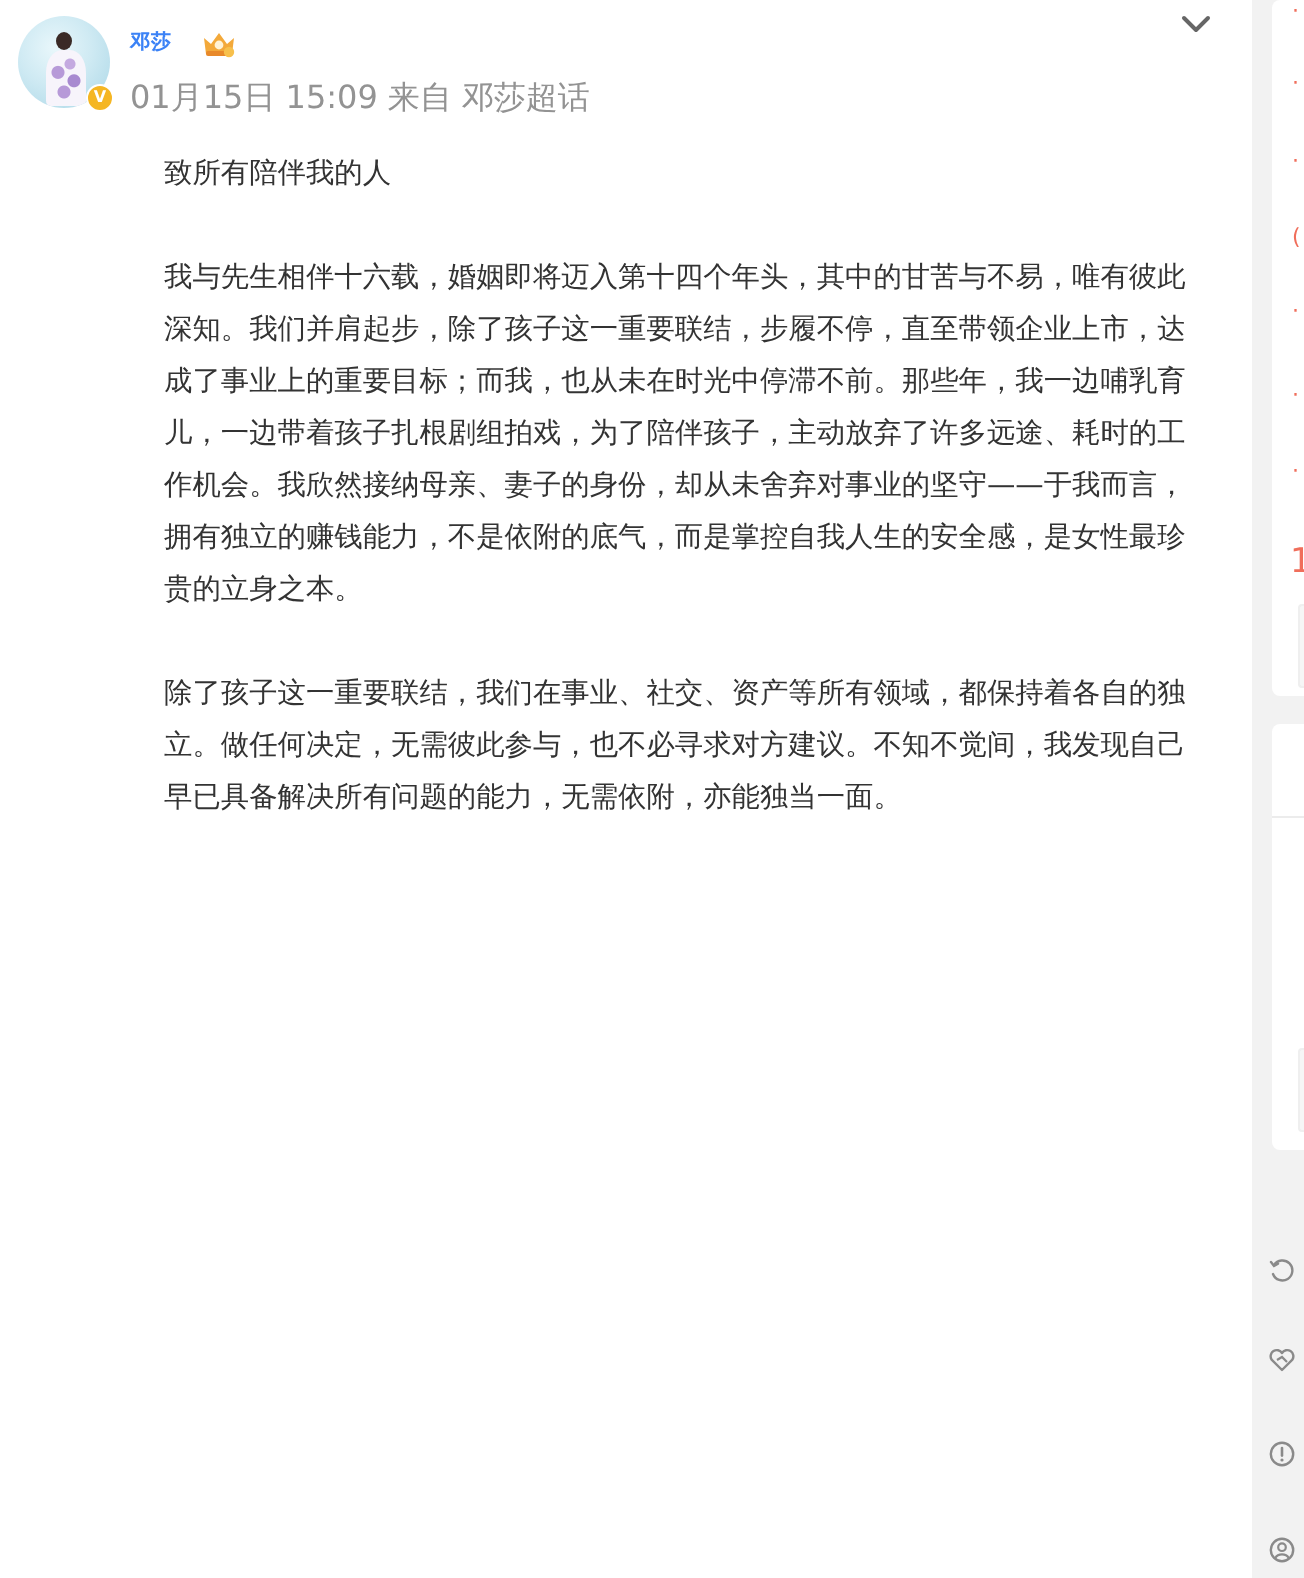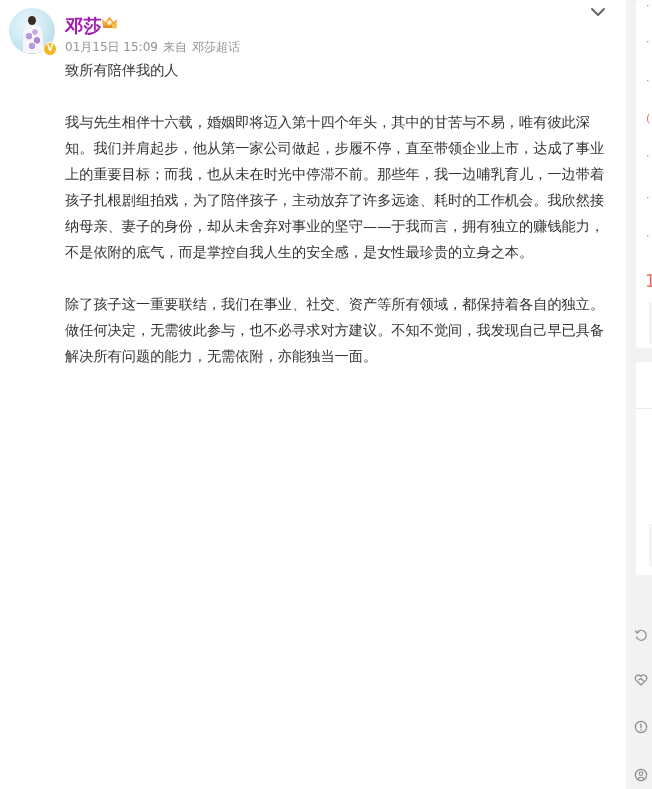--- a/index.html
+++ b/index.html
@@ -35,40 +35,40 @@
       radial-gradient(circle at 45% 75%, #b79ad8 0 3px, transparent 3.5px),
       radial-gradient(circle at 60% 25%, #c4a9e0 0 2.5px, transparent 3px),
       #f7f4fb;
   }
   .verified-badge {
     position: absolute; left: 43px; top: 42px; width: 14px; height: 14px; border-radius: 50%;
     background: #f5b623; border: 1.5px solid #fff; box-sizing: border-box;
     color: #fff; font-size: 8px; line-height: 11px; text-align: center; font-weight: bold;
   }
   .username {
-    position: absolute; left: 65px; top: 14px; font-size: 18px; font-weight: bold; color: #a21caf;
+    position: absolute; left: 65px; top: 14px; font-size: 10px; font-weight: bold; color: #3b82f6;
     letter-spacing: 0.5px;
   }
   .crown-badge {
     position: absolute; left: 101px; top: 15px; width: 17px; height: 14px;
   }
   .meta {
-    position: absolute; left: 65px; top: 39px; font-size: 12px; color: #939393;
+    position: absolute; left: 65px; top: 39px; font-size: 16px; color: #939393;
     white-space: nowrap;
   }
   .meta span { margin-right: 5px; }
   .meta .source-link { color: #939393; }
   .chevron {
     position: absolute; left: 590px; top: 6px; width: 16px; height: 12px;
   }
   .post-body {
     position: absolute; left: 65px; top: 57px; width: 552px;
     font-size: 14.2px; line-height: 26px; color: #333;
   }
-  .post-body p { margin: 0; }
+  .post-body p { margin: 17px; }
   .post-body .title { line-height: 26px; margin-bottom: 26px; }
   .post-body .para { margin-bottom: 26px; }
 
   
   .side-card {
     position: absolute; left: 636px; width: 16px; background: #ffffff;
     border-top-left-radius: 4px; border-bottom-left-radius: 4px;
   }
   .side-card.c1 { top: 0; height: 348px; }
   .side-card.c2 { top: 362px; height: 213px; }
@@ -110,21 +110,21 @@
   <div class="meta">
     <span>01月15日 15:09</span><span>来自</span><span class="source-link">邓莎超话</span>
   </div>
 
   <svg class="chevron" viewBox="0 0 16 12">
     <polyline points="2,3 8,9 14,3" fill="none" stroke="#666" stroke-width="2" stroke-linecap="round" stroke-linejoin="round"></polyline>
   </svg>
 
   <div class="post-body">
     <p class="title">致所有陪伴我的人</p>
-    <p class="para">我与先生相伴十六载，婚姻即将迈入第十四个年头，其中的甘苦与不易，唯有彼此深知。我们并肩起步，他从第一家公司做起，步履不停，直至带领企业上市，达成了事业上的重要目标；而我，也从未在时光中停滞不前。那些年，我一边哺乳育儿，一边带着孩子扎根剧组拍戏，为了陪伴孩子，主动放弃了许多远途、耗时的工作机会。我欣然接纳母亲、妻子的身份，却从未舍弃对事业的坚守——于我而言，拥有独立的赚钱能力，不是依附的底气，而是掌控自我人生的安全感，是女性最珍贵的立身之本。</p>
+    <p class="para">我与先生相伴十六载，婚姻即将迈入第十四个年头，其中的甘苦与不易，唯有彼此深知。我们并肩起步，除了孩子这一重要联结，步履不停，直至带领企业上市，达成了事业上的重要目标；而我，也从未在时光中停滞不前。那些年，我一边哺乳育儿，一边带着孩子扎根剧组拍戏，为了陪伴孩子，主动放弃了许多远途、耗时的工作机会。我欣然接纳母亲、妻子的身份，却从未舍弃对事业的坚守——于我而言，拥有独立的赚钱能力，不是依附的底气，而是掌控自我人生的安全感，是女性最珍贵的立身之本。</p>
     <p class="para">除了孩子这一重要联结，我们在事业、社交、资产等所有领域，都保持着各自的独立。做任何决定，无需彼此参与，也不必寻求对方建议。不知不觉间，我发现自己早已具备解决所有问题的能力，无需依附，亦能独当一面。</p>
   </div>
 </div>
 
 <div class="gutter"></div>
 
 <div class="side-card c1"></div>
 <div class="side-frag" style="top:0px">·</div>
 <div class="side-frag" style="top:36px">·</div>
 <div class="side-frag" style="top:75px">·</div>

